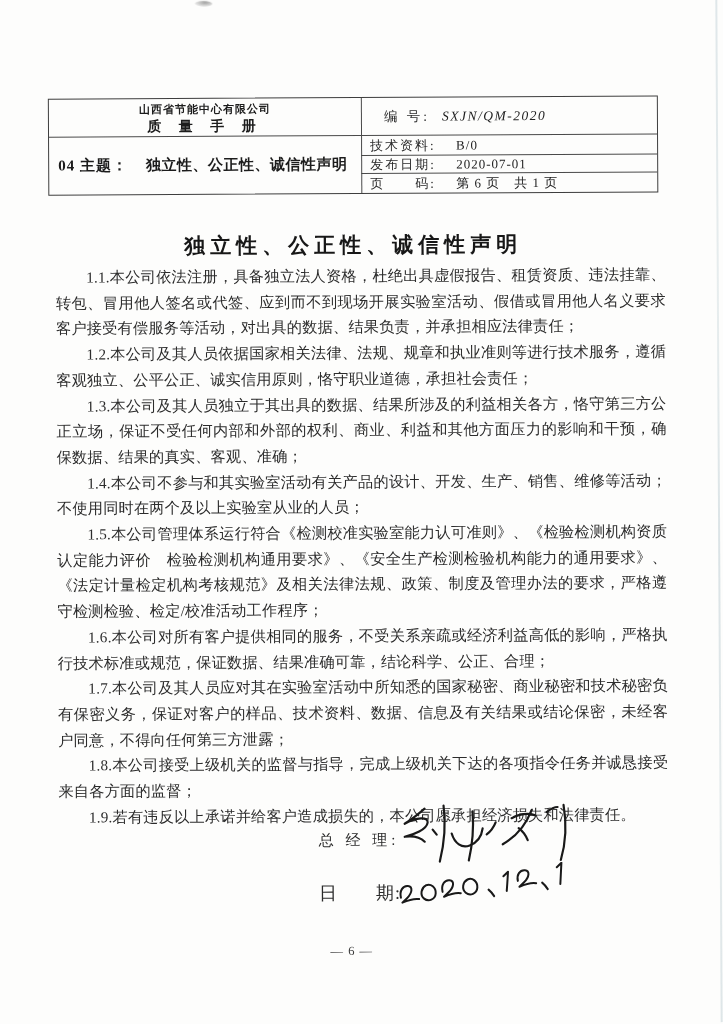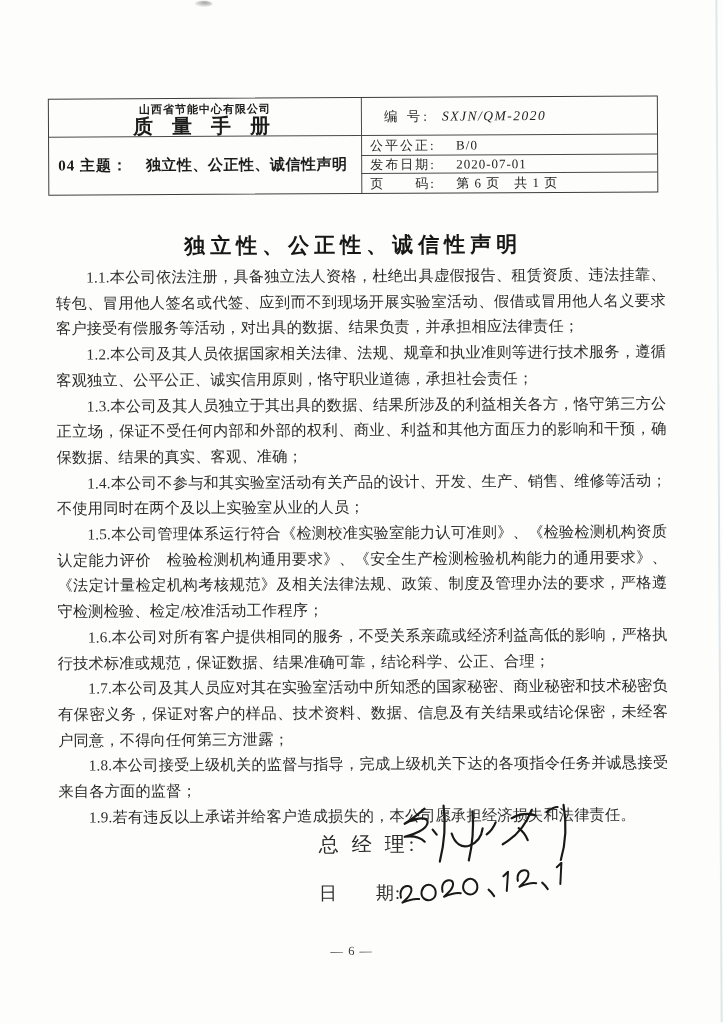--- a/index.html
+++ b/index.html
@@ -21,21 +21,21 @@
   
   .htable{
     position:absolute;left:50px;top:97px;width:608px;
     display:grid;grid-template-columns:312px 1fr;grid-template-rows:37px 20px 18px 20px;
     grid-template-areas:"company docnum" "subject rev" "subject reldate" "subject pagerow";
     border:1.6px solid #3e3e3e;background:transparent;
   }
   .cell{box-sizing:border-box;display:flex;align-items:center;}
   .c-company{grid-area:company;flex-direction:column;justify-content:center;text-align:center;line-height:17px;}
   .c-company .co-name{font-weight:bold;font-size:11px;color:#1c1c1c;letter-spacing:1px;}
-  .c-company .co-manual{font-weight:bold;font-size:20px;color:#1c1c1c;letter-spacing:7px;}
+  .c-company .co-manual{font-weight:bold;font-size:14px;color:#1c1c1c;letter-spacing:7px;}
   .c-subject{grid-area:subject;border-top:1.2px solid #4a4a4a;padding-left:9px;font-weight:bold;font-size:15px;color:#1c1c1c;}
   .c-subject .subj-label{margin-right:18px;letter-spacing:1px;}
   .c-subject .subj-value{letter-spacing:.5px;}
   .c-docnum{grid-area:docnum;border-left:1.2px solid #4a4a4a;padding-left:22px;font-size:13.5px;}
   .c-docnum .lbl{letter-spacing:3px;display:inline-block;width:58px;}
   .c-docnum .val{font-style:italic;letter-spacing:1.5px;color:#222;}
   .c-rev{grid-area:rev;}
   .c-reldate{grid-area:reldate;}
   .c-pagerow{grid-area:pagerow;}
   .c-rev,.c-reldate,.c-pagerow{border-left:1.2px solid #4a4a4a;border-top:1.2px solid #4a4a4a;
@@ -44,21 +44,21 @@
   .rval{letter-spacing:1px;color:#222;}
 
   
   .doc-title{position:absolute;left:0;right:14px;top:231px;margin:0;text-align:center;
     font-size:21px;font-weight:bold;letter-spacing:5px;color:#171717;}
   .doc-body{position:absolute;left:57px;right:56px;top:263px;
     font-size:15.2px;line-height:25.7px;text-align:justify;color:#2c2c2c;}
   .doc-body p{margin:0;text-indent:2em;letter-spacing:.2px;}
 
   
-  .sig-label-manager{position:absolute;left:317px;top:831px;font-size:20px;letter-spacing:4px;color:#2a2a2a;}
+  .sig-label-manager{position:absolute;left:317px;top:831px;font-size:15px;letter-spacing:4px;color:#2a2a2a;}
   .sig-label-date{position:absolute;left:317px;top:881px;font-size:18px;letter-spacing:1px;color:#2a2a2a;}
   .sig-hand{position:absolute;left:390px;top:804px;}
   .date-hand{position:absolute;left:392px;top:863px;}
   .sig-hand path,.date-hand path{fill:none;stroke:#191919;stroke-width:2.2;stroke-linecap:round;stroke-linejoin:round;}
   .date-hand path{stroke-width:2;}
 
   
   .footer-pageno{position:absolute;left:0;right:24px;top:944px;text-align:center;
     font-size:12.5px;letter-spacing:1px;color:#3c3c3c;}
 </style>
@@ -77,21 +77,21 @@
     </div>
     <div class="cell c-docnum">
       <span class="lbl">编 号:</span>
       <span class="val">SXJN/QM-2020</span>
     </div>
     <div class="cell c-subject">
       <span class="subj-label">04 主题：</span>
       <span class="subj-value">独立性、公正性、诚信性声明</span>
     </div>
     <div class="cell c-rev">
-      <span class="rlbl">公平公正:</span>
+      <span class="rlbl">技术资料:</span>
       <span class="rval">B/0</span>
     </div>
     <div class="cell c-reldate">
       <span class="rlbl">发布日期:</span>
       <span class="rval">2020-07-01</span>
     </div>
     <div class="cell c-pagerow">
       <span class="rlbl">页　　码:</span>
       <span class="rval">第 6 页　共 1 页</span>
     </div>

